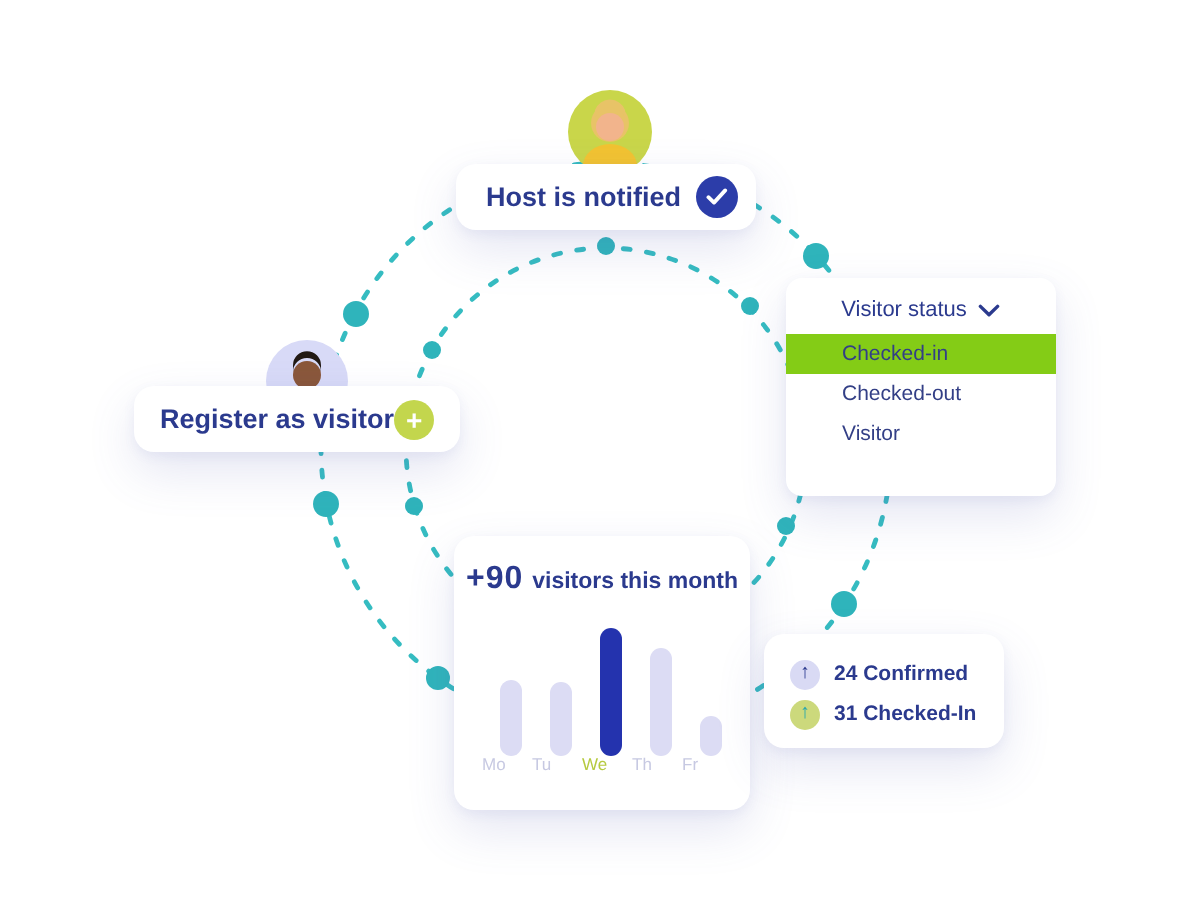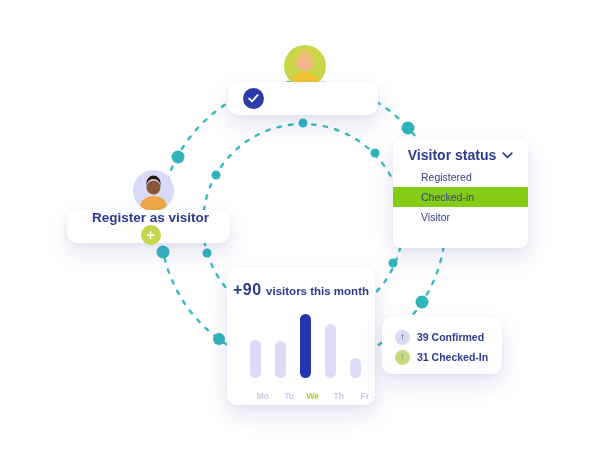--- a/index.html
+++ b/index.html
@@ -21,43 +21,43 @@
   .avatar-man   { left:133px; top:170px; width:41px; height:41px; background:#d8daf7; }
 
   
   .host-card { left:228px; top:82px; width:150px; height:33px;
     display:flex; align-items:center; justify-content:space-between; padding:0 9px 0 15px; box-sizing:border-box; }
   .host-label { font-size:13.5px; font-weight:700; color:#2b3a8e; white-space:nowrap; }
   .check-badge { width:21px; height:21px; border-radius:50%; background:#2c3da9;
     display:flex; align-items:center; justify-content:center; flex:none; }
 
   
-  .register-card { left:67px; top:210px; width:163px; height:33px;
-    display:flex; align-items:center; justify-content:flex-start; padding:0 9px 0 13px; box-sizing:border-box;flex-direction:column; }
+  .register-card { left:67px; top:193px; width:163px; height:33px;
+    display:flex; align-items:center; justify-content:flex-start; padding:0 9px 0 13px; box-sizing:border-box; }
   .register-label { font-size:13.5px; font-weight:700; color:#2b3a8e; white-space:nowrap; }
   .plus-badge { width:20px; height:20px; border-radius:50%; background:#c3d64d; flex:none;
     display:flex; align-items:center; justify-content:center;
     color:#fff; font-size:14px; font-weight:700; line-height:1; }
 
   
   .status-card { left:393px; top:139px; width:135px; height:109px; padding-top:4px; box-sizing:border-box; border-radius:8px; }
   .status-header { height:24px; display:flex; align-items:center; justify-content:center; gap:6px; cursor:default; }
-  .status-title { font-size:14px; font-weight:700; color:#2b3a8e; white-space:nowrap; }
+  .status-title { font-size:11px; font-weight:400; color:#2b3a8e; white-space:nowrap; }
   .status-option { height:20px; display:flex; align-items:center; padding-left:28px;
     font-size:10.5px; color:#333f86; }
   .status-option.selected { background:#84cc16; }
 
   
   .chart-card { left:227px; top:268px; width:148px; height:137px; }
   .chart-title { margin-top:13px; text-align:center; color:#2b3a8e; white-space:nowrap; }
   .chart-title .big { font-size:16px; font-weight:700; letter-spacing:.5px; }
   .chart-title .rest { font-size:11.5px; font-weight:700; }
   .bar { position:absolute; bottom:27px; width:11px; border-radius:5.5px; }
-  .bar-label { position:absolute; bottom:4px; width:28px; text-align:right;
-    font-size:8.5px; font-weight:700; }
+  .bar-label { position:absolute; bottom:18px; width:28px; text-align:left;
+    font-size:8.5px; font-weight:400; }
 
   
   .stats-card { left:382px; top:317px; width:120px; height:57px; padding:10px 0 0 13px; box-sizing:border-box; }
   .stat-row { height:20px; display:flex; align-items:center; gap:7px; }
   .stat-circle { width:15px; height:15px; border-radius:50%; flex:none;
     display:flex; align-items:center; justify-content:center; }
   .stat-arrow { font-size:10px; font-weight:700; line-height:1; }
   .stat-label { font-size:10.5px; font-weight:700; color:#2b3a8e; white-space:nowrap; }
 </style>
 </head>
@@ -85,20 +85,21 @@
   <div class="avatar avatar-woman">
     <svg width="42" height="42" viewBox="0 0 42 42">
       <circle cx="21" cy="16.5" r="9.5" fill="#e8c367"></circle>
       <circle cx="21" cy="18.5" r="7" fill="#f2b48c"></circle>
       <path d="M13.5,14 a8,8 0 0 1 15,0 l0,-4 a8,8 0 0 0 -15,0 z" fill="#e8c367"></path>
       <ellipse cx="21" cy="38" rx="13.5" ry="11" fill="#f2c331"></ellipse>
     </svg>
   </div>
 
   <div class="card host-card">
+    <span class="host-label">Host is notified</span>
     <span class="check-badge">
       <svg width="11" height="9" viewBox="0 0 11 9">
         <polyline points="1.2,4.6 4,7.3 9.6,1.2" fill="none" stroke="#ffffff" stroke-width="1.9" stroke-linecap="round" stroke-linejoin="round"></polyline>
       </svg>
     </span>
   </div>
 
   <div class="avatar avatar-man">
     <svg width="41" height="41" viewBox="0 0 41 41">
       <circle cx="20.5" cy="17.5" r="7" fill="#8a573a"></circle>
@@ -112,22 +113,22 @@
     <span class="plus-badge">+</span>
   </div>
 
   <div class="card status-card">
     <div class="status-header">
       <span class="status-title">Visitor status</span>
       <svg width="11" height="7" viewBox="0 0 11 7">
         <polyline points="1.2,1.2 5.5,5.4 9.8,1.2" fill="none" stroke="#2b3a8e" stroke-width="1.7" stroke-linecap="round" stroke-linejoin="round"></polyline>
       </svg>
     </div>
-    <div class="status-option">Registered</div>
     <div class="status-option selected">Checked-in</div>
+    <div class="status-option">Checked-out</div>
     <div class="status-option">Visitor</div>
   </div>
 
   <div class="card chart-card">
     <div class="chart-title">
       <span class="big">+90</span>
       <span class="rest">visitors this month</span>
     </div>
     <div id="bar-chart">
         <div class="bar" style="left: 22.5px; height: 38px; background: rgb(220, 220, 244);"></div>
@@ -141,21 +142,21 @@
         <div class="bar" style="left: 122.5px; height: 20px; background: rgb(220, 220, 244);"></div>
         <div class="bar-label" style="left: 114px; color: rgb(199, 201, 226);">Fr</div>
       </div>
   </div>
 
   <div class="card stats-card">
     <div class="stat-row">
       <span class="stat-circle" style="background: rgb(217, 218, 244);">
         <span class="stat-arrow" style="color: rgb(43, 58, 142);">↑</span>
       </span>
-      <span class="stat-label">39 Confirmed</span>
+      <span class="stat-label">24 Confirmed</span>
     </div>
     <div class="stat-row">
       <span class="stat-circle" style="background: rgb(204, 217, 124);">
         <span class="stat-arrow" style="color: rgb(42, 167, 173);">↑</span>
       </span>
       <span class="stat-label">31 Checked-In</span>
     </div>
   </div>
 
 </div>

